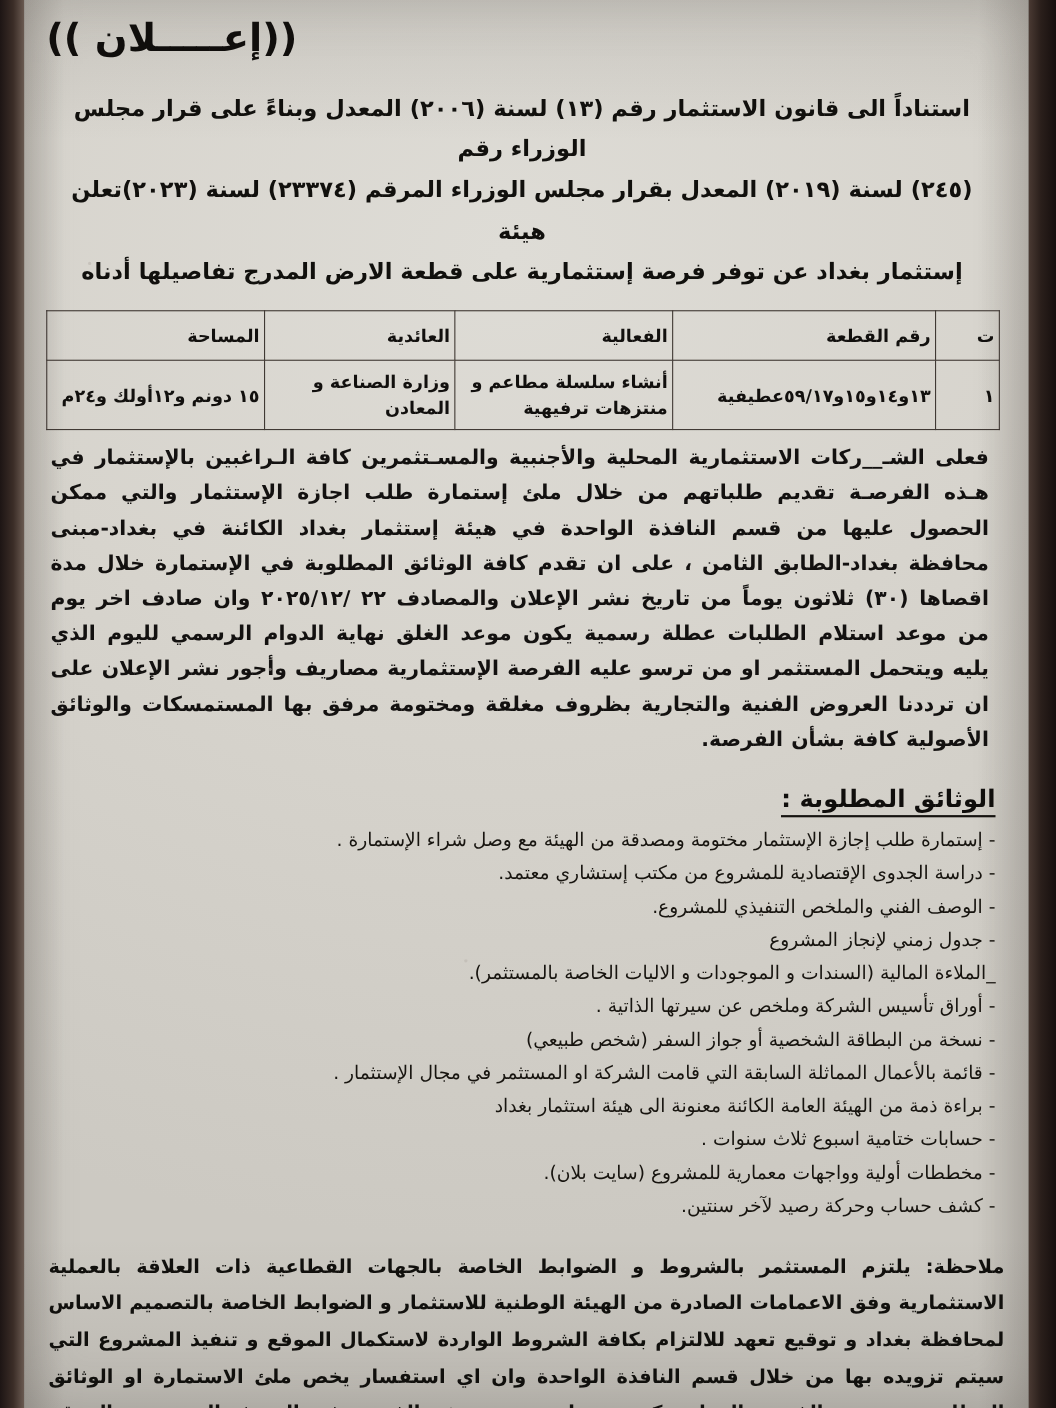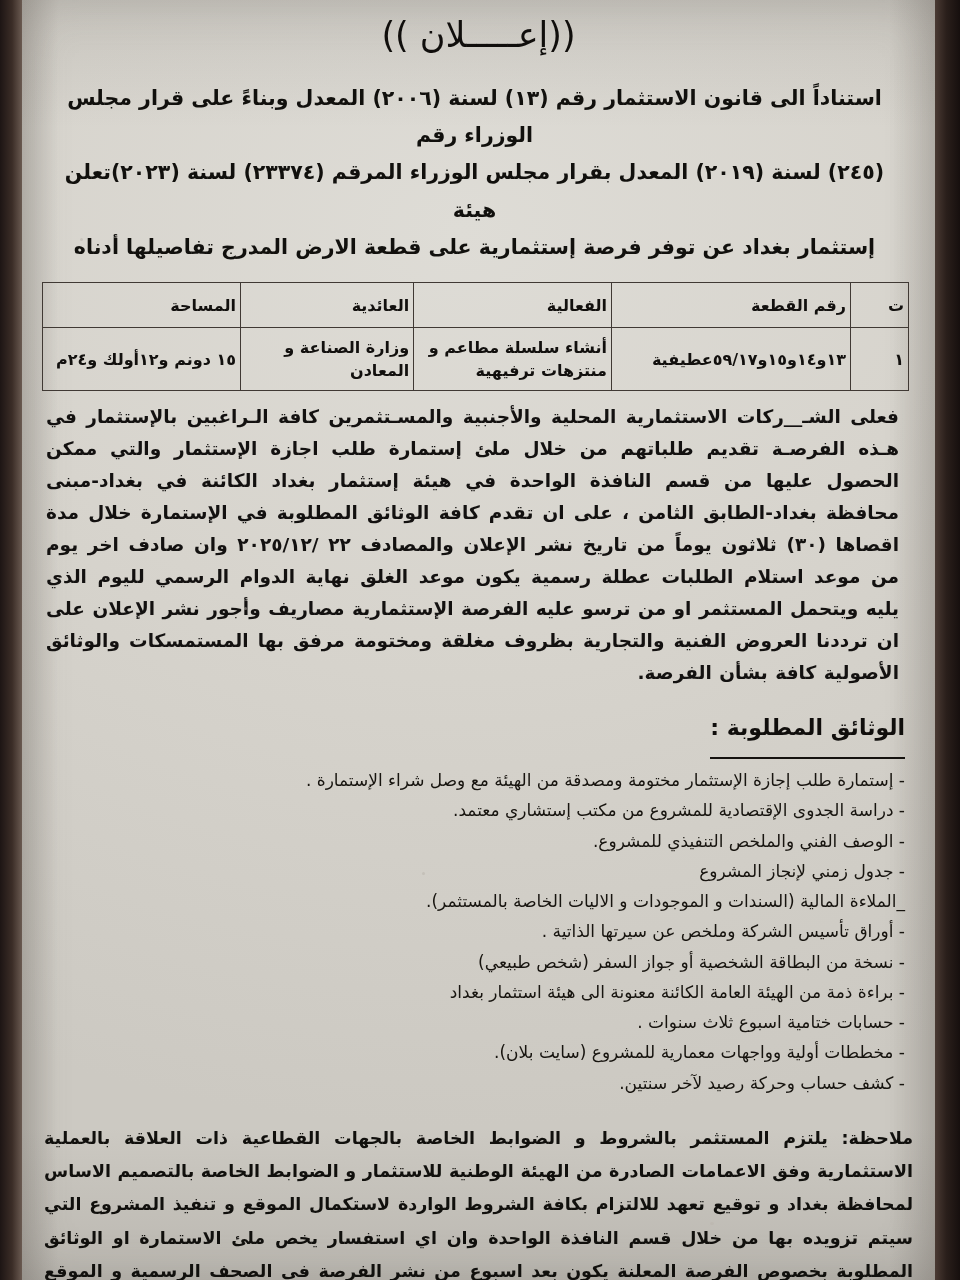--- a/index.html
+++ b/index.html
@@ -56,23 +56,23 @@
 
   #sheet-inner {
     position: relative;
     z-index: 2;
     padding: 0 20px;
     color: #14120f;
   }
 
   
   .doc-title {
-    text-align: center;
+    text-align: left;
     font-size: 35px;
-    font-weight: 400;
+    font-weight: 700;
     letter-spacing: 0;
     margin: 14px 0 0 0;
     line-height: 1.25;
     color: #100e0c;
   }
 
   
   .preamble {
     margin: 22px 14px 0 6px;
     font-size: 20.5px;
@@ -128,21 +128,21 @@
   
   .req-block {
     margin: 26px 10px 0 0;
     text-align: right;
   }
   .req-heading {
     display: inline-block;
     font-size: 22px;
     font-weight: 700;
     border-bottom: 2px solid #15120f;
-    padding-bottom: 17px;
+    padding-bottom: 1px;
     margin: 0 0 6px 0;
     color: #100e0c;
   }
   .req-list {
     list-style: none;
     margin: 0;
     padding: 0;
   }
   .req-list li {
     font-size: 17px;
@@ -221,20 +221,21 @@
         <span class="req-heading">الوثائق المطلوبة :</span>
       </div>
       <ul class="req-list">
         <li>- إستمارة طلب إجازة الإستثمار مختومة ومصدقة من الهيئة مع وصل شراء الإستمارة .</li>
         <li>- دراسة الجدوى الإقتصادية للمشروع من مكتب إستشاري معتمد.</li>
         <li>- الوصف الفني والملخص التنفيذي للمشروع.</li>
         <li>- جدول زمني لإنجاز المشروع</li>
         <li>_الملاءة المالية (السندات و الموجودات و الاليات الخاصة بالمستثمر).</li>
         <li>- أوراق تأسيس الشركة وملخص عن سيرتها الذاتية .</li>
         <li>- نسخة من البطاقة الشخصية أو جواز السفر (شخص طبيعي)</li>
+        <li>- قائمة بالأعمال المماثلة السابقة التي قامت الشركة او المستثمر في مجال الإستثمار .</li>
         <li>- براءة ذمة من الهيئة العامة الكائنة معنونة الى هيئة استثمار بغداد</li>
         <li>- حسابات ختامية اسبوع ثلاث سنوات .</li>
         <li>- مخططات أولية وواجهات معمارية للمشروع (سايت بلان).</li>
         <li>- كشف حساب وحركة رصيد لآخر سنتين.</li>
       </ul>
     </div>
 
     <div class="note-block">
       <p>ملاحظة: يلتزم المستثمر بالشروط و الضوابط الخاصة بالجهات القطاعية ذات العلاقة بالعملية الاستثمارية وفق الاعمامات الصادرة من الهيئة الوطنية للاستثمار و الضوابط الخاصة بالتصميم الاساس  لمحافظة بغداد و توقيع تعهد للالتزام بكافة الشروط الواردة لاستكمال الموقع و تنفيذ المشروع التي سيتم تزويده بها من خلال قسم النافذة الواحدة وان اي استفسار يخص ملئ الاستمارة او الوثائق المطلوبة بخصوص الفرصة المعلنة يكون بعد اسبوع من نشر  الفرصة في الصحف الرسمية و الموقع الالكتروني الخاص بالهيئة.</p>
     </div>

